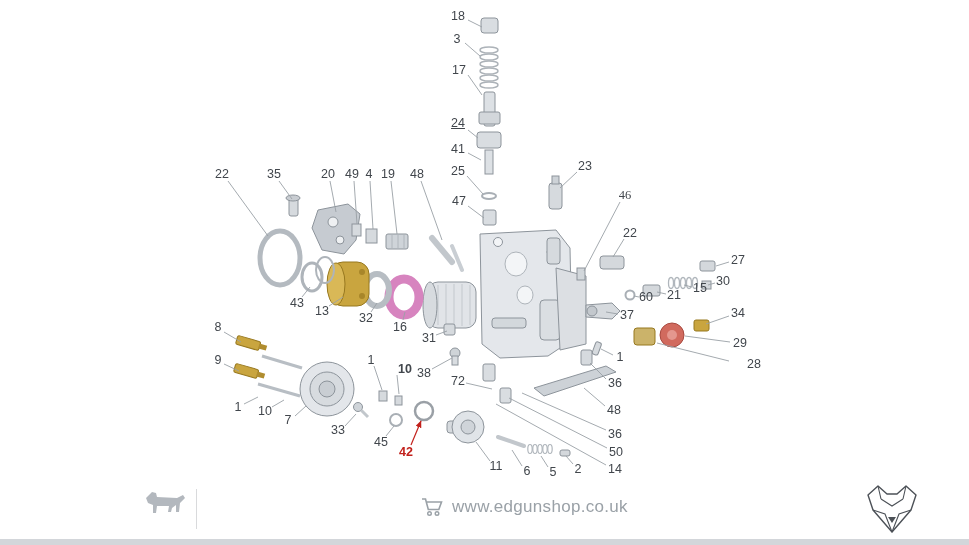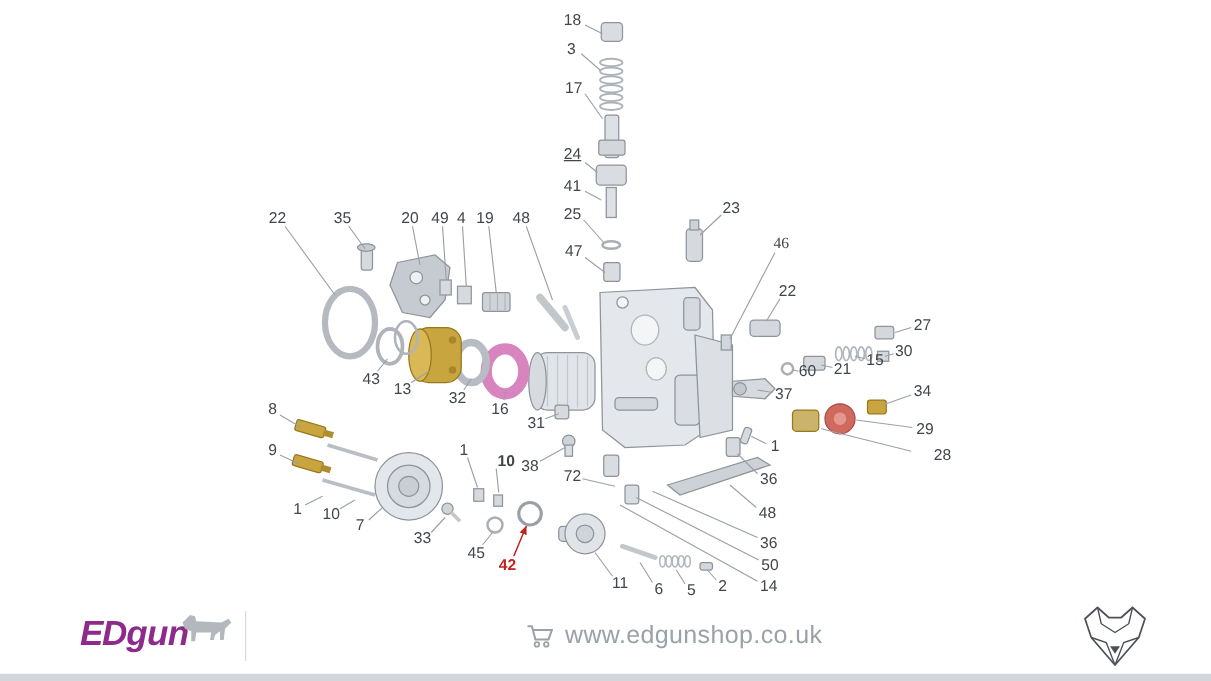--- a/index.html
+++ b/index.html
@@ -10,21 +10,21 @@
   .part-label{position:absolute;transform:translate(-50%,-50%);font-size:12.5px;color:#41464c;
               white-space:nowrap;}
   .part-label.red{color:#c2211c;font-weight:bold;}
   
   .brand{position:absolute;left:64px;top:492px;color:#8e2a8b;font-size:28px;line-height:30px;}
   .brand .ed{font-weight:800;font-style:italic;letter-spacing:-1px;}
   .brand .gun{font-weight:600;font-style:italic;letter-spacing:-0.5px;}
   .dog-wrap{position:absolute;left:140px;top:488px;}
   .footer-divider{position:absolute;left:196px;top:489px;width:1px;height:40px;background:#d9dadc;}
   .url-row{position:absolute;left:421px;top:497px;display:flex;align-items:center;gap:9px;
-           color:#9aa1a7;font-size:20px;letter-spacing:0.3px;}
+           color:#9aa1a7;font-size:17px;letter-spacing:0.3px;}
   .fox-wrap{position:absolute;left:860px;top:479px;}
   .bottom-strip{position:absolute;left:0;bottom:0;width:969px;height:6px;background:#d3d6da;}
 </style>
 </head>
 <body>
 
 <div class="stage">
 
   <svg class="diagram-svg" width="969" height="545" viewBox="0 0 969 545">
     <defs>
@@ -285,23 +285,20 @@
       <div class="part-label" style="left: 381px; top: 442px;">45</div>
       <div class="part-label red" style="left: 406px; top: 452px;">42</div>
       <div class="part-label" style="left: 371px; top: 360px;">1</div>
       <div class="part-label" style="left: 405px; top: 369px; font-weight: bold;">10</div>
       <div class="part-label" style="left: 496px; top: 466px;">11</div>
       <div class="part-label" style="left: 527px; top: 471px;">6</div>
       <div class="part-label" style="left: 553px; top: 472px;">5</div>
       <div class="part-label" style="left: 578px; top: 469px;">2</div>
     </div>
 
-  <div class="brand">
-    <span class="ed">ED</span><span class="gun">gun</span>
-  </div>
 
   <div class="dog-wrap">
     <svg width="50" height="36" viewBox="0 0 50 36">
       <path d="M6 10 l6 -6 4 1 1 4 20 1 6 -3 2 3 -5 5 -1 9 -3 0 0 -7 -4 3 -1 4 -3 0 1 -6 -12 0 -1 7 -3 0 0 -8 -5 -2 z" fill="#b3b8be"></path>
     </svg>
   </div>
 
   <div class="footer-divider"></div>
 
   <div class="url-row">

